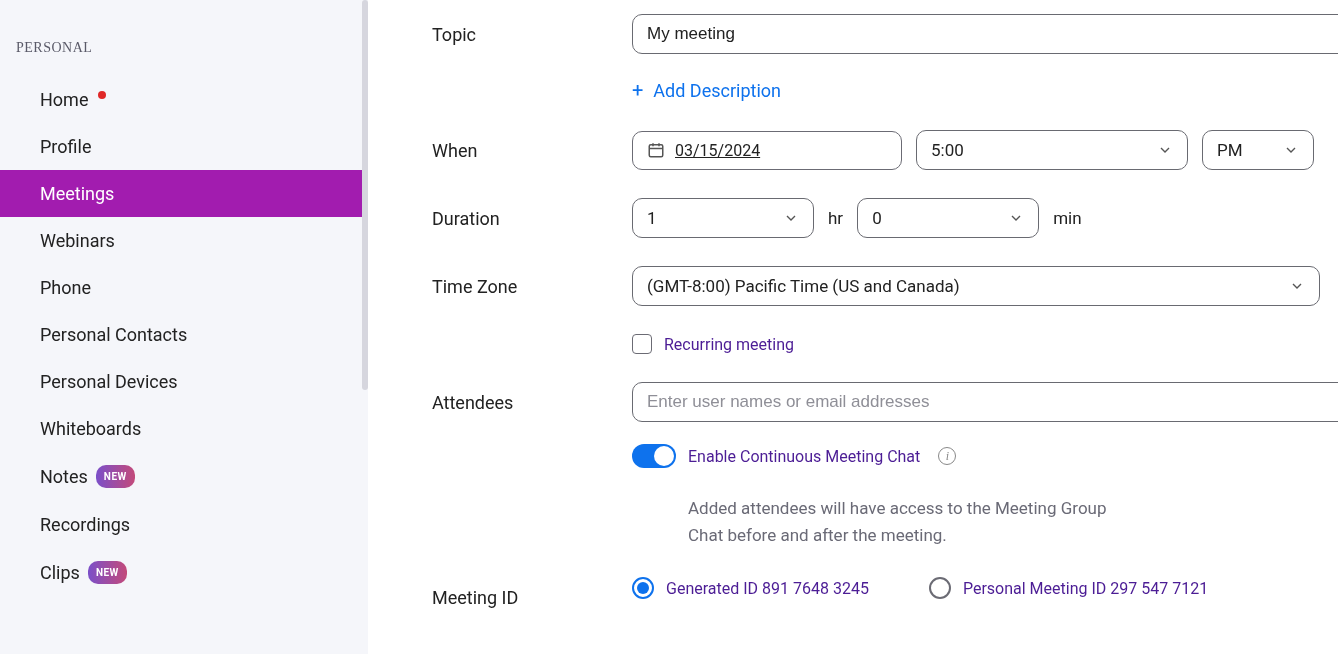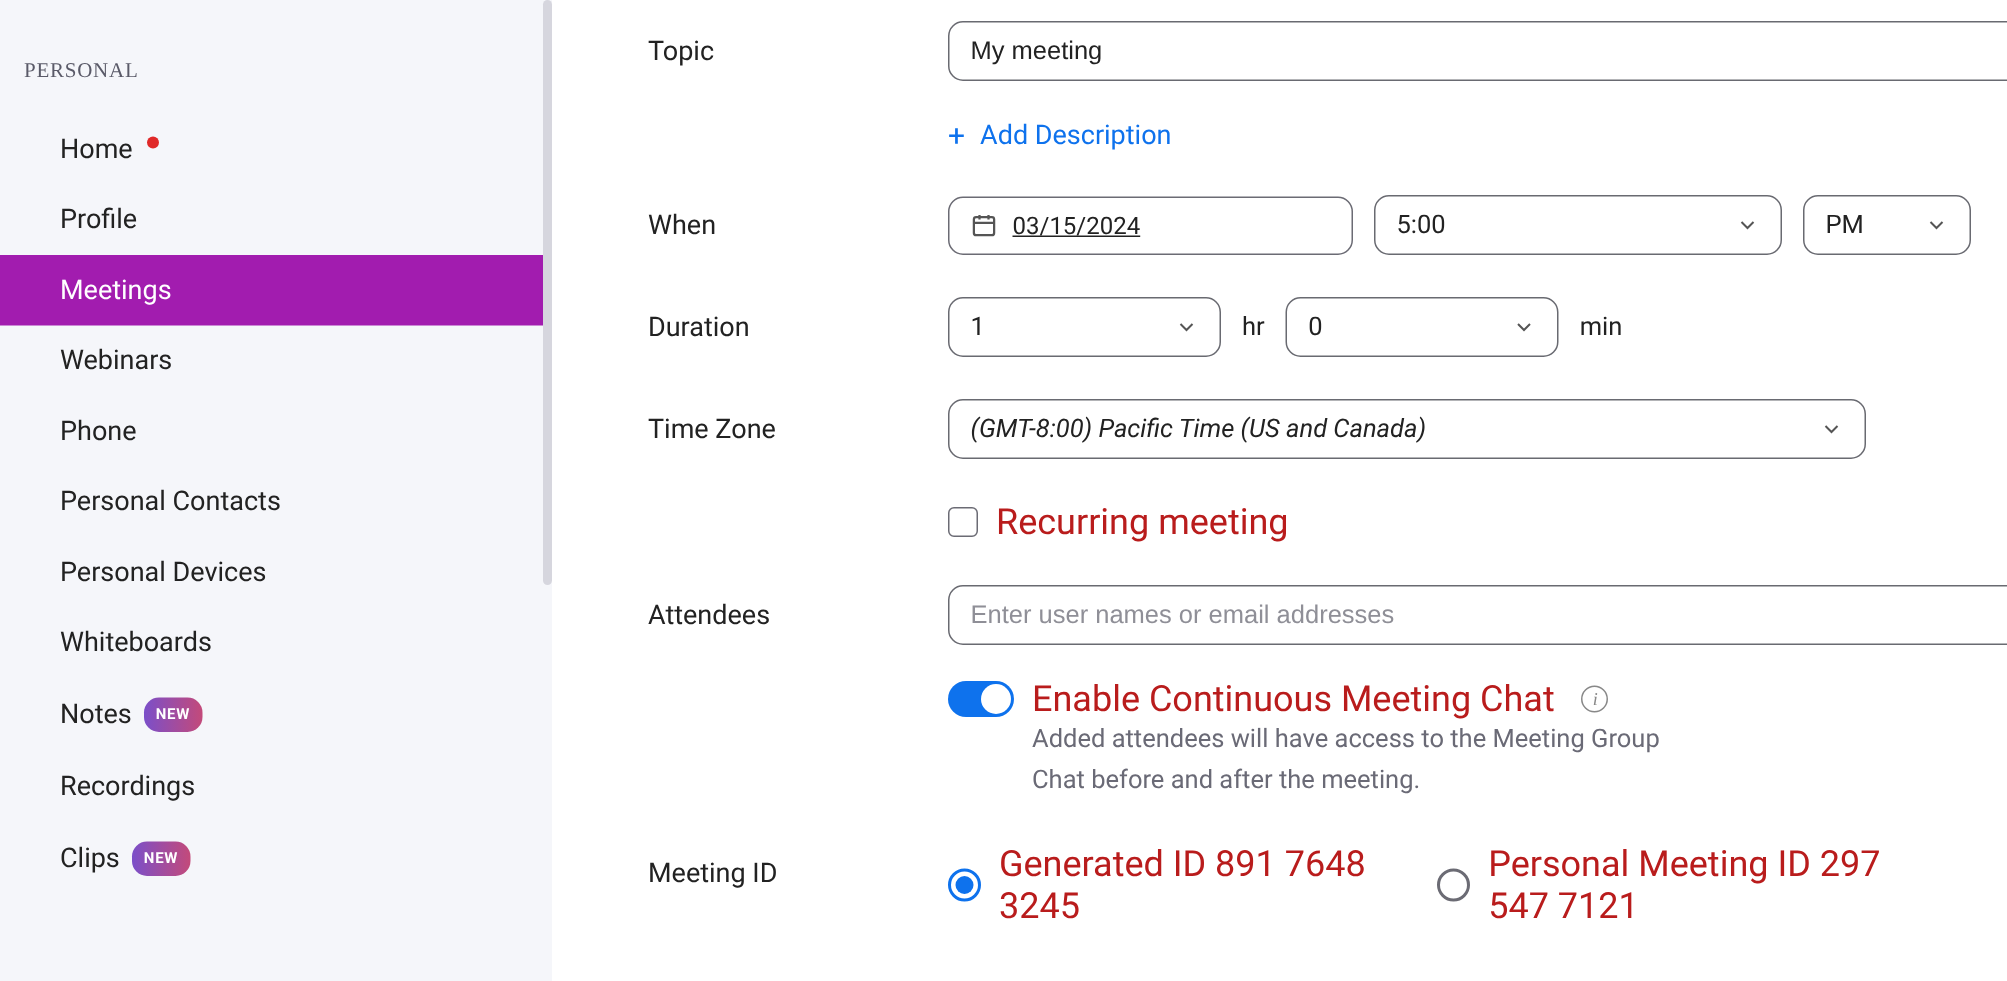--- a/index.html
+++ b/index.html
@@ -147,38 +147,38 @@
   cursor: pointer;
   text-decoration: underline;
 }
 .cal-icon {
   color: #555;
 }
 .select-time { width: 272px; }
 .select-ampm { width: 112px; }
 .select-hr { width: 182px; }
 .select-min { width: 182px; }
-.select-tz { width: 612px; font-style: italic; }
+.select-tz { width: 688px; }
 .unit-label { font-size: 17px; color: #222; }
 .checkbox-row, .radio-row, .toggle-row {
   display: flex;
   align-items: center;
   gap: 12px;
 }
 .checkbox {
   width: 20px;
   height: 20px;
   border: 1.5px solid #6b6b74;
   border-radius: 4px;
   cursor: pointer;
   flex-shrink: 0;
 }
 .checkbox-label, .radio-label, .toggle-label {
-  font-size: 24px;
-  color: #b91c1c;
+  font-size: 16px;
+  color: #4c1d95;
 }
 .toggle {
   width: 44px;
   height: 24px;
   border-radius: 12px;
   background: #0e72ed;
   position: relative;
   cursor: pointer;
   flex-shrink: 0;
 }
@@ -203,21 +203,21 @@
   color: #888;
   font-style: italic;
   font-family: Georgia, serif;
   margin-left: 6px;
   cursor: pointer;
 }
 .helper-text {
   color: #6a6a76;
   font-size: 17px;
   line-height: 1.6;
-  margin-top: 0;
+  margin-top: 27px;
   margin-left: 56px;
   max-width: 450px;
 }
 .radio {
   width: 22px;
   height: 22px;
   border: 2px solid #6b6b74;
   border-radius: 50%;
   cursor: pointer;
   flex-shrink: 0;
@@ -230,21 +230,21 @@
 }
 .radio.selected::after {
   content: "";
   width: 12px;
   height: 12px;
   background: #0e72ed;
   border-radius: 50%;
 }
 .radio-group {
   display: flex;
-  gap: 40px;
+  gap: 60px;
 }
 svg { display: block; }
 </style>
 </head>
 <body>
 
 <nav class="sidebar">
   <div class="sidebar-scroll-indicator"></div>
   <div class="sidebar-section-title">PERSONAL</div>
 

